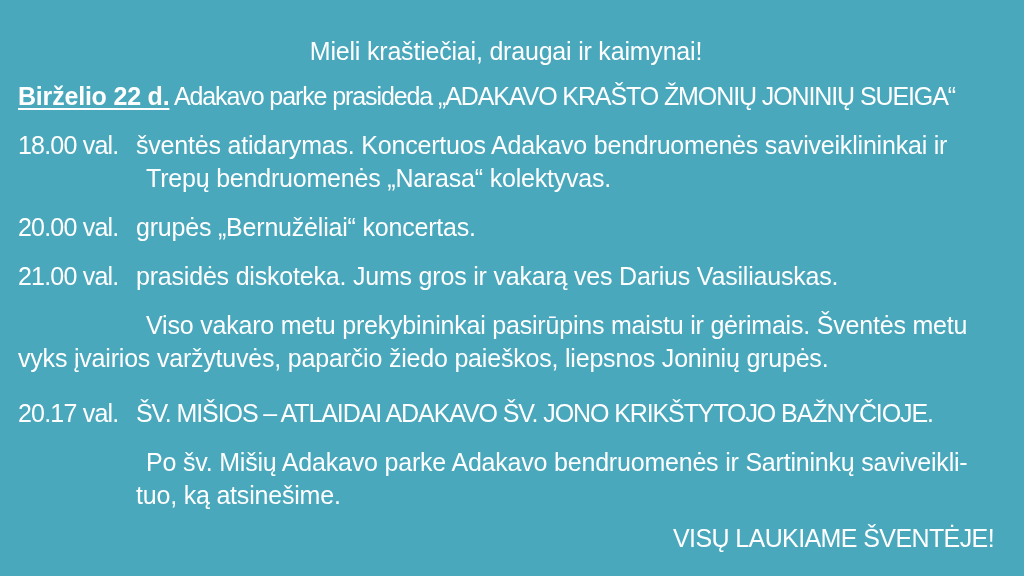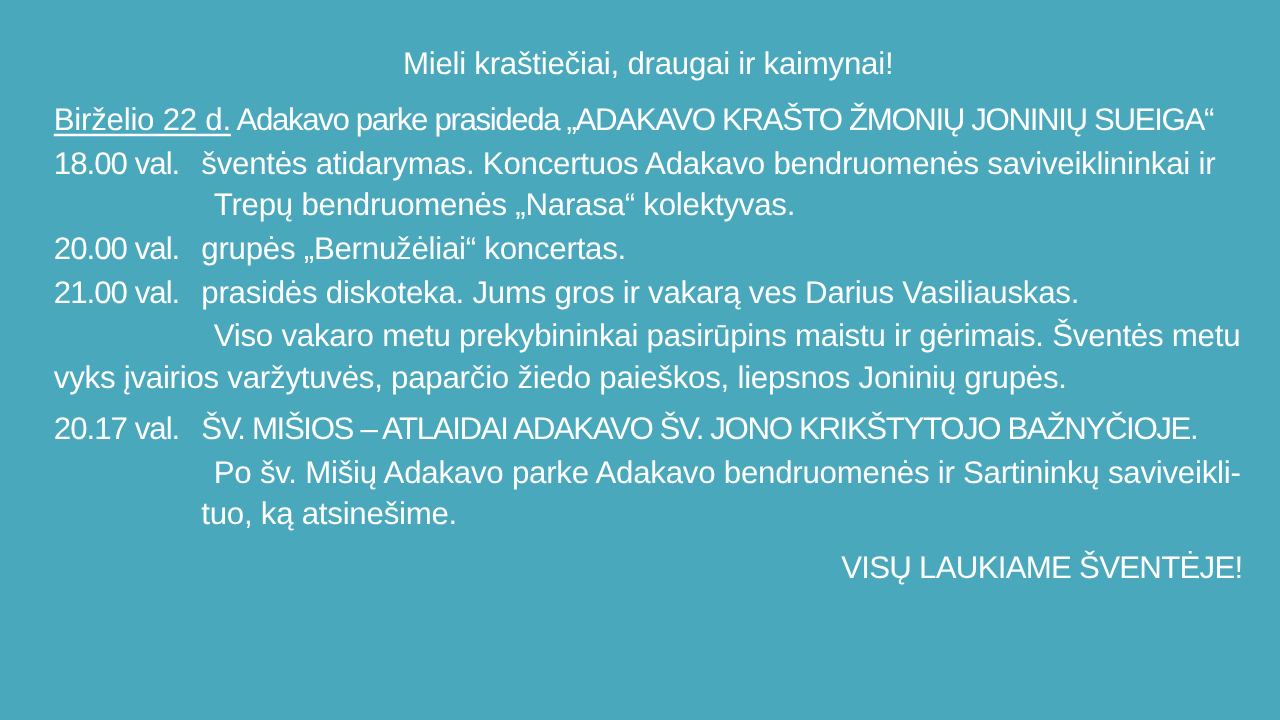--- a/index.html
+++ b/index.html
@@ -12,39 +12,40 @@
     background: #4aa8bd;
     font-family: "Liberation Sans", sans-serif;
     color: #ffffff;
     overflow: hidden;
   }
   .slide {
     position: relative;
     width: 1024px;
     height: 576px;
     box-sizing: border-box;
-    padding: 26px 30px 10px 43px;
+    padding: 26px 30px 10px 18px;
   }
   .title {
     text-align: center;
     font-size: 25px;
     line-height: 1.2;
     letter-spacing: -0.2px;
     margin: 10px 0 14px 0;
     white-space: nowrap;
   }
   .line {
     font-size: 25px;
     line-height: 1.32;
     letter-spacing: -0.2px;
     white-space: nowrap;
   }
   .u {
     text-decoration: underline;
     text-underline-offset: 3px;
+    font-weight: bold;
   }
   .tight {
     letter-spacing: -1.1px;
   }
   .time {
     display: inline-block;
     min-width: 118px;
     letter-spacing: -0.8px;
   }
   .indent-1 {
@@ -56,21 +57,21 @@
     width: 128px;
   }
   .final {
     text-align: right;
     font-size: 25px;
     letter-spacing: -0.6px;
     margin-top: 12px;
     white-space: nowrap;
   }
   .blk {
-    margin-top: 2px;
+    margin-top: 16px;
   }
   .sec-gap {
     height: 6px;
   }
 </style>
 </head>
 <body>
 
 <div class="slide">
 

